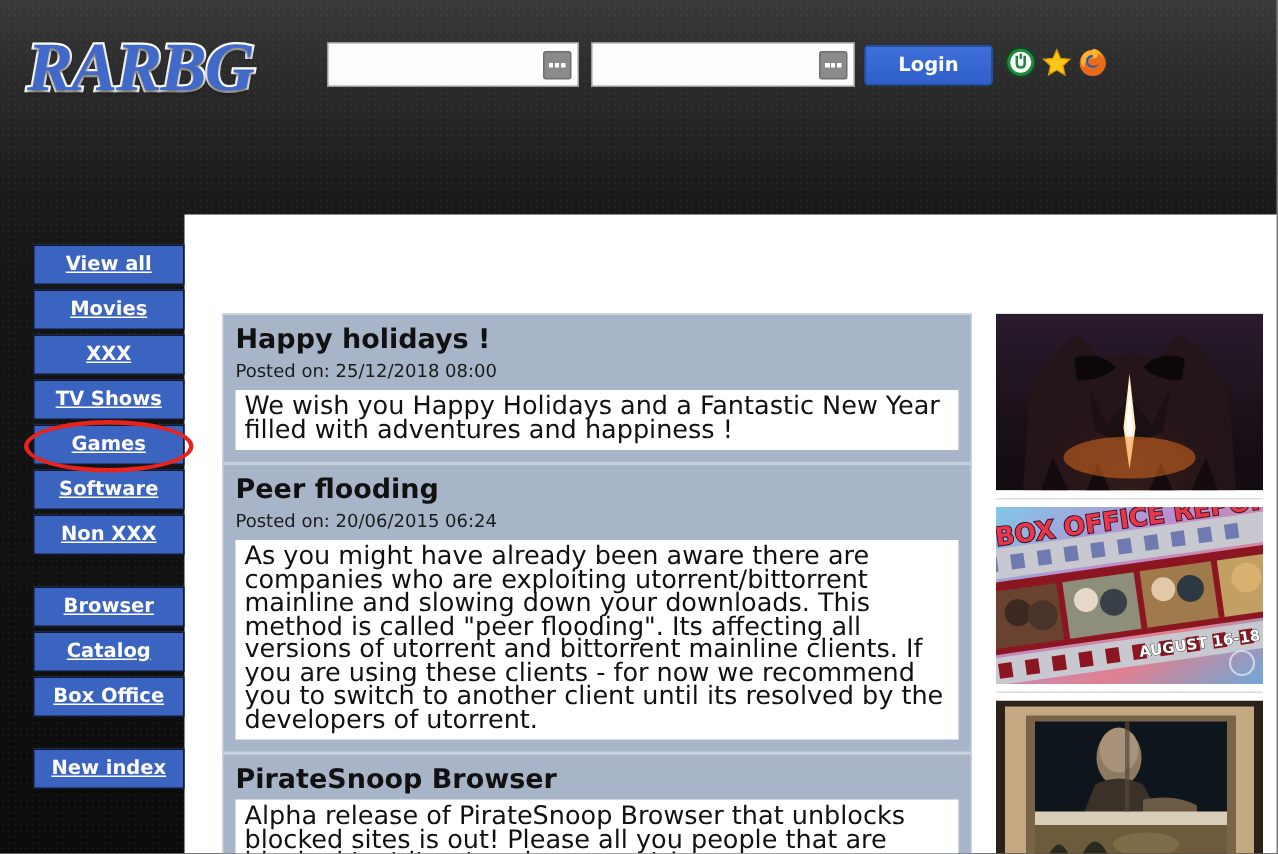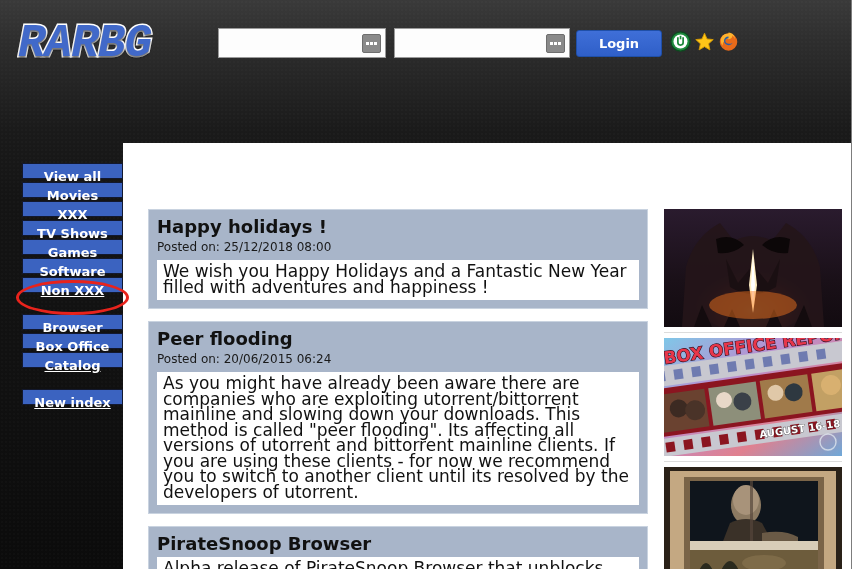--- a/index.html
+++ b/index.html
@@ -27,21 +27,21 @@
   
   #header {
     position: absolute;
     left: 0; top: 0;
     width: 852px; height: 140px;
   }
 
   #logo {
     position: absolute;
     left: 18px; top: 18px;
-    font-family: Liberation Mono, monospace;
+    font-family: Liberation Serif, serif;
     font-size: 46px;
     font-weight: bold;
     font-style: italic;
     letter-spacing: -1px;
     color: #4169c9;
     -webkit-text-stroke: 3px #ffffff;
     paint-order: stroke fill;
     text-shadow: 0 2px 2px rgba(0,0,0,0.55);
     white-space: nowrap;
   }
@@ -130,21 +130,21 @@
   
   #sidebar {
     position: absolute;
     left: 22px; top: 163px;
     width: 101px;
   }
   .side-btn {
     position: relative;
     display: block;
     width: 101px;
-    height: 16px;
+    height: 27px;
     margin-bottom: 3px;
     background: #3b63c0;
     border: 1px solid #12182e;
     box-sizing: border-box;
     color: #ffffff;
     font-size: 13px;
     font-weight: bold;
     text-decoration: underline;
     text-align: center;
     line-height: 25px;
@@ -167,21 +167,21 @@
   #news-col {
     position: absolute;
     left: 148px; top: 209px;
     width: 500px;
   }
   .news-post {
     background: #a8b5c9;
     border: 1px solid #c9d3e0;
     box-sizing: border-box;
     padding: 6px 8px 8px 8px;
-    margin-bottom: 12px;
+    margin-bottom: 0;
   }
   .news-title {
     font-size: 18px;
     font-weight: bold;
     color: #111111;
     margin: 0 0 2px 0;
     line-height: 22px;
   }
   .news-date {
     font-size: 12px;
@@ -273,22 +273,22 @@
   <div id="sidebar">
     <a class="side-btn">View all</a>
     <a class="side-btn">Movies</a>
     <a class="side-btn">XXX</a>
     <a class="side-btn">TV Shows</a>
     <a class="side-btn">Games</a>
     <a class="side-btn">Software</a>
     <a class="side-btn">Non XXX</a>
     <div class="side-gap"></div>
     <a class="side-btn">Browser</a>
+    <a class="side-btn">Catalog</a>
     <a class="side-btn">Box Office</a>
-    <a class="side-btn">Catalog</a>
     <div class="side-gap"></div>
     <a class="side-btn">New index</a>
   </div>
 
   <div id="games-highlight"></div>
 
   <div id="news-col">
 
     <div class="news-post">
       <div class="news-title">Happy holidays !</div>

